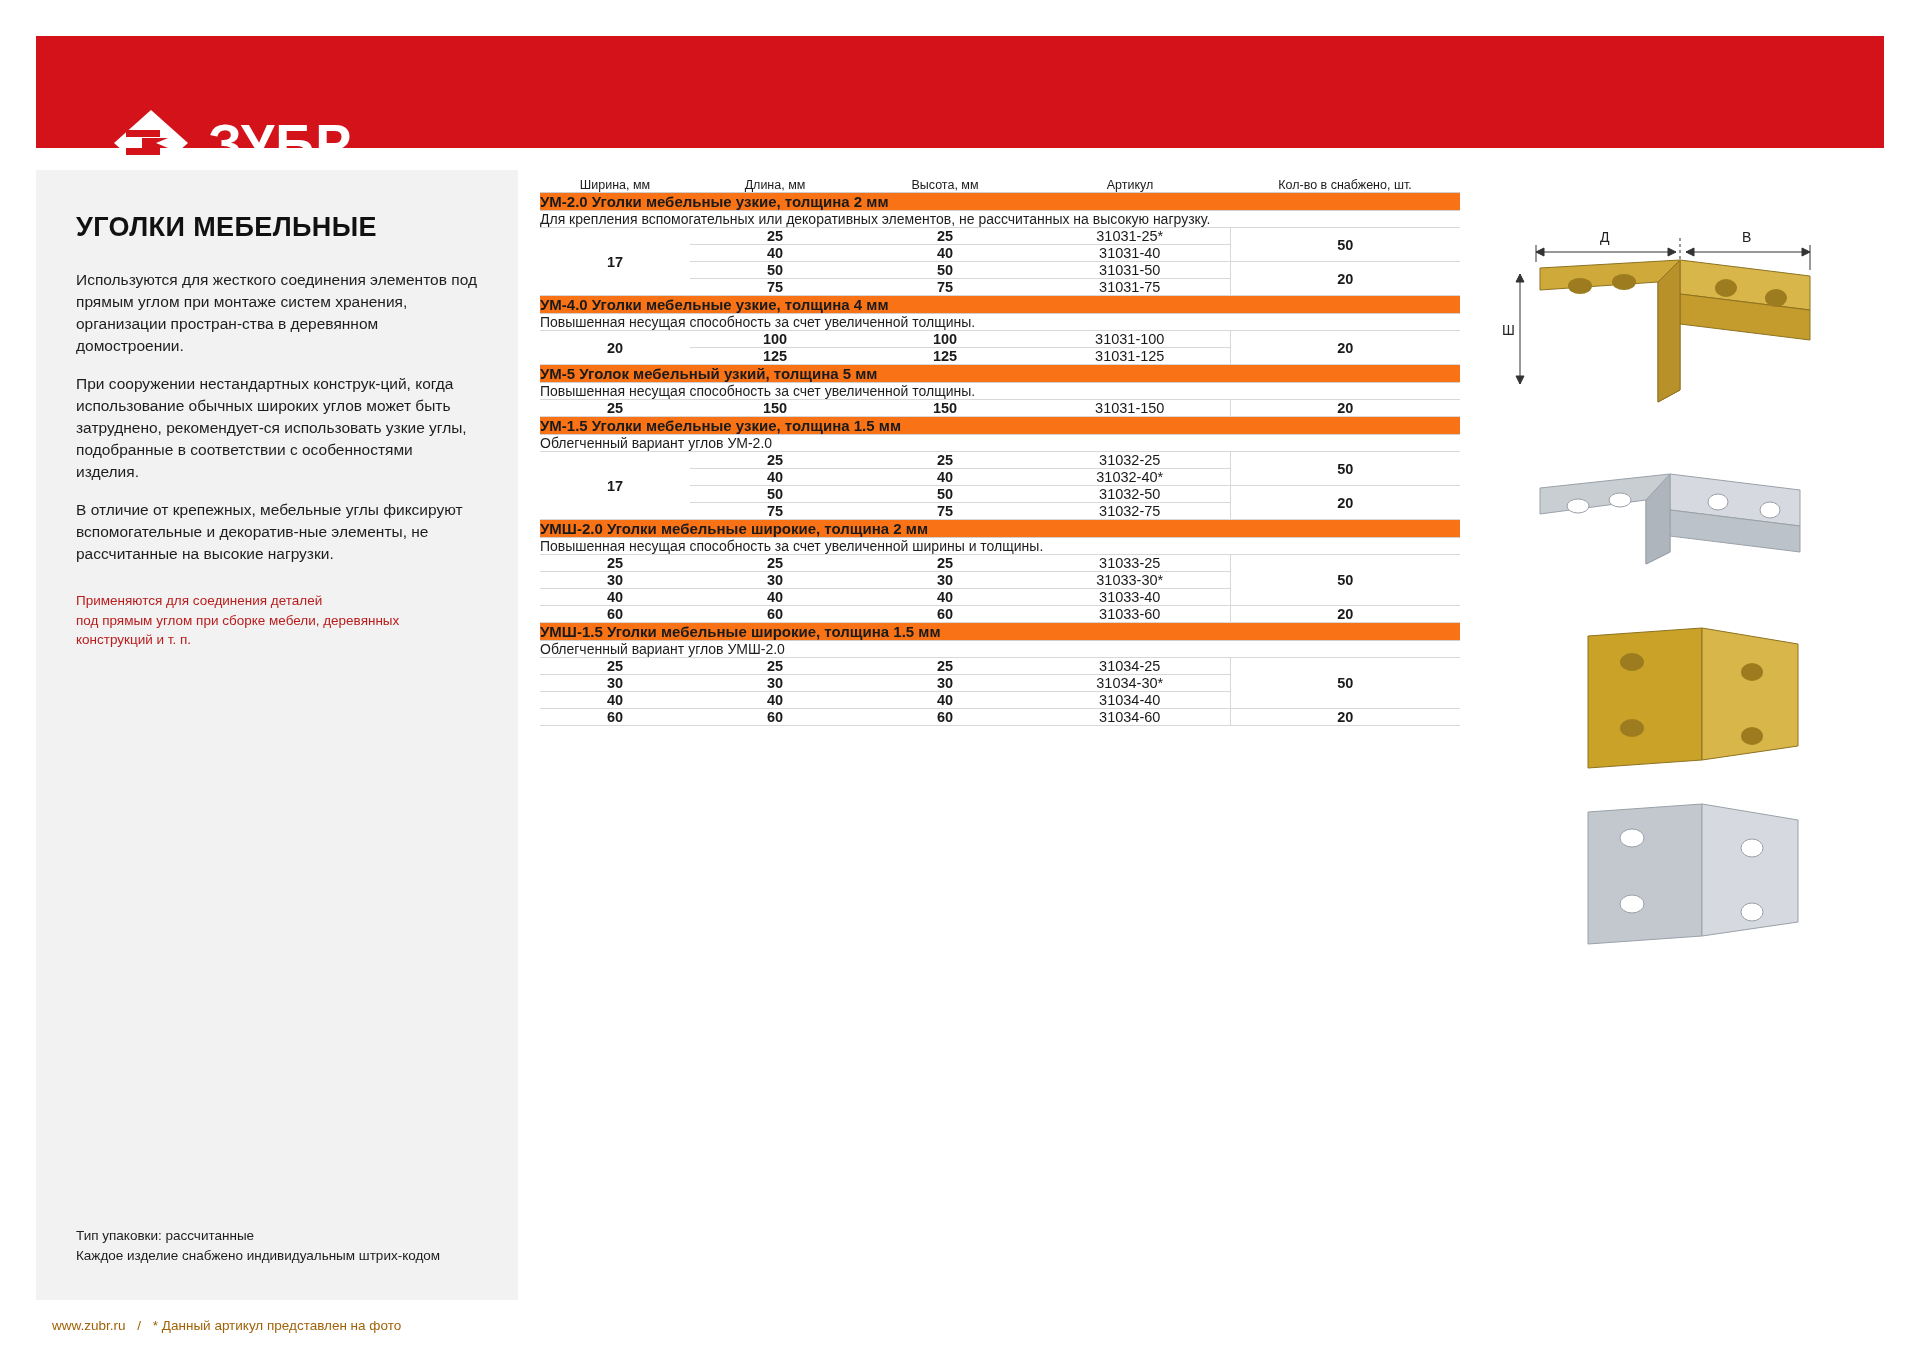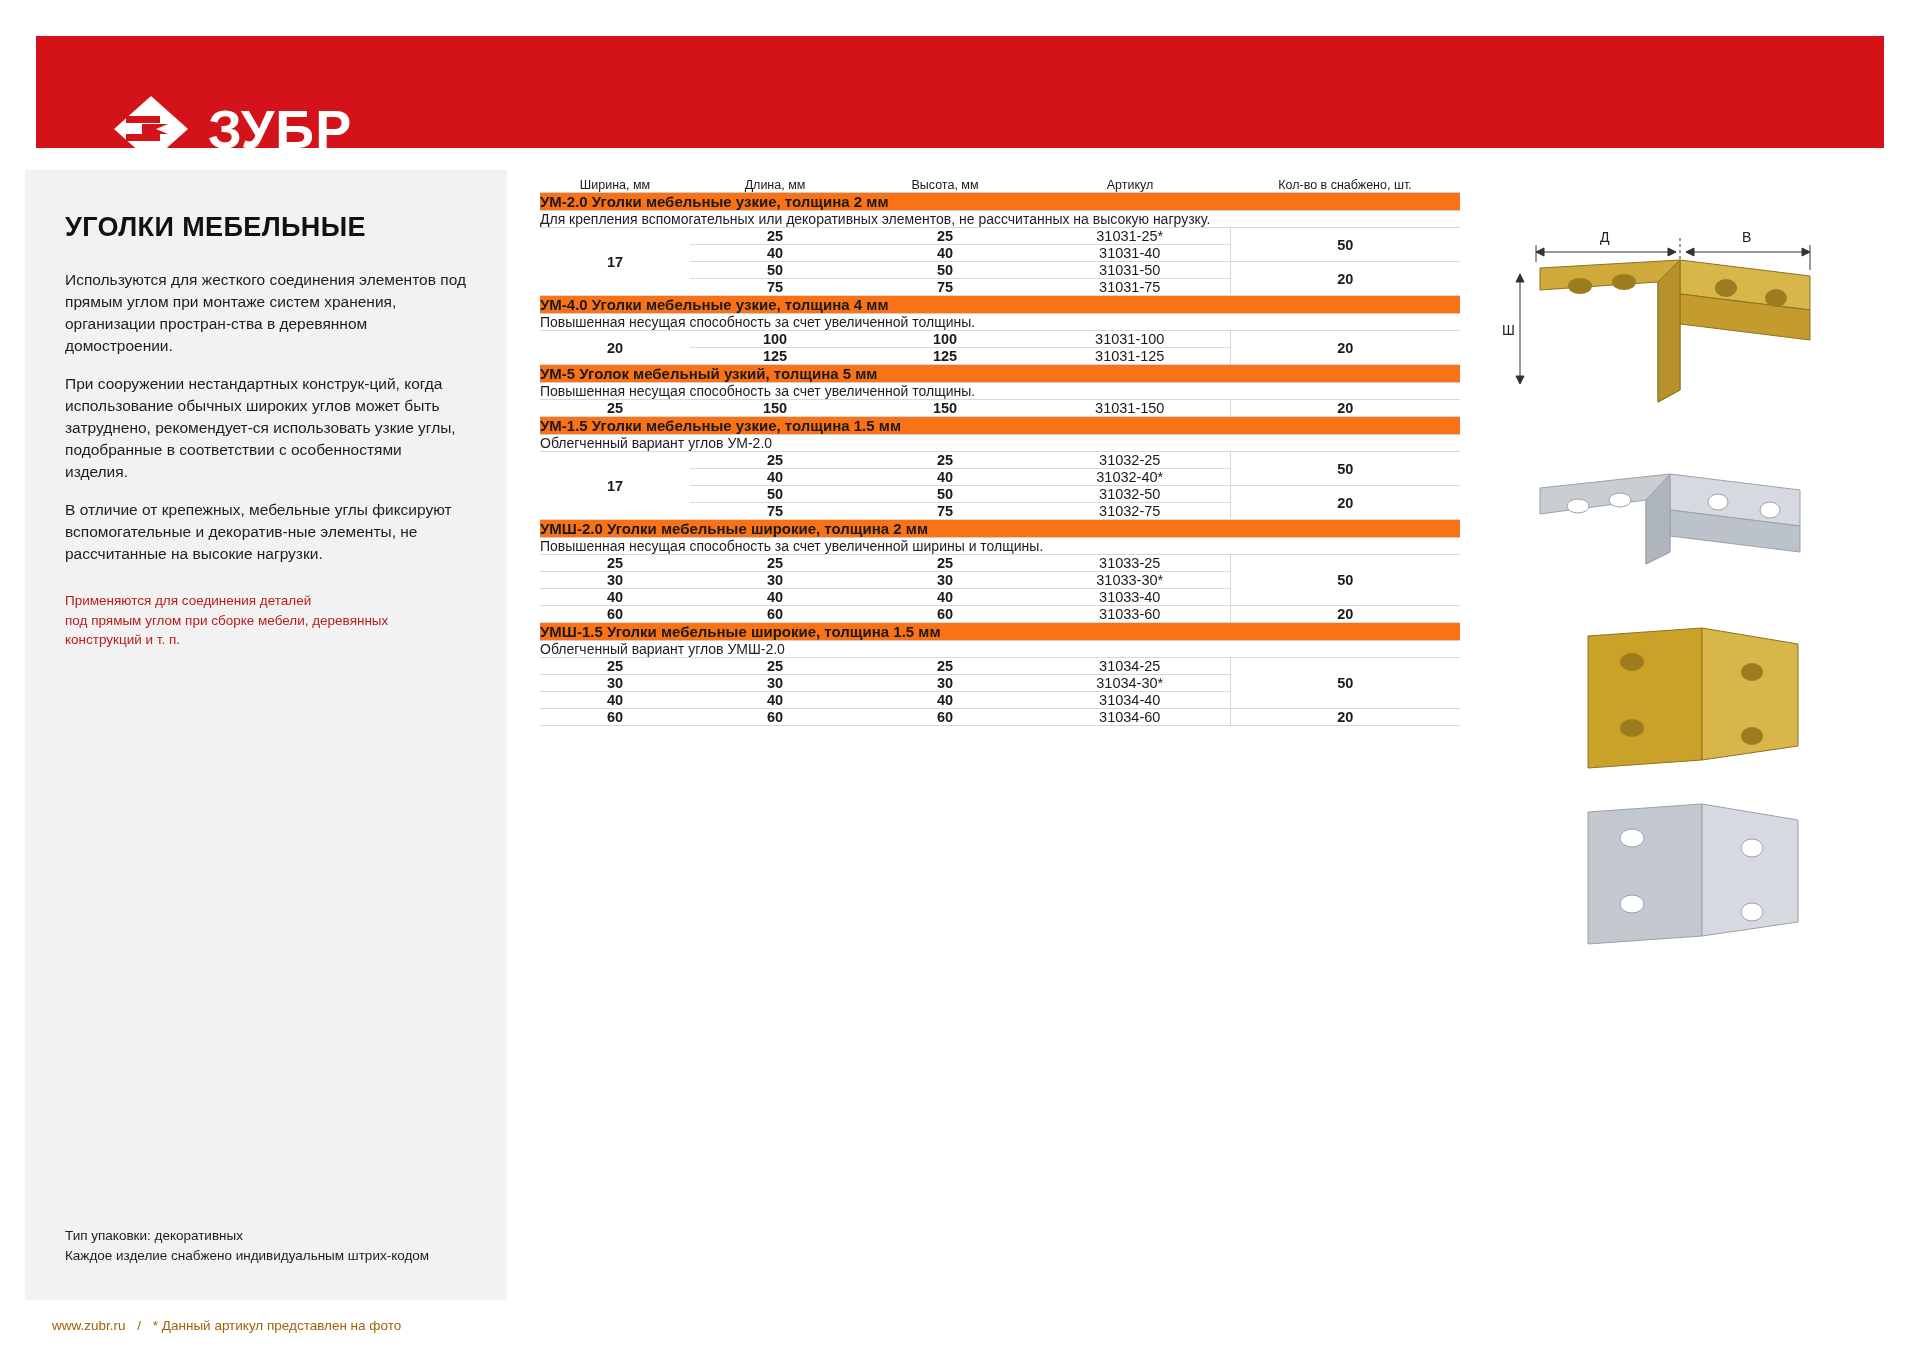--- a/index.html
+++ b/index.html
@@ -24,41 +24,41 @@
 
   
   .header-bar {
     position: absolute;
     left: 36px; top: 36px;
     width: 1848px; height: 112px;
     background: #d3121a;
   }
   .logo-wrap {
     position: absolute;
-    left: 76px; top: 58px;
+    left: 76px; top: 72px;
     display: flex;
     align-items: center;
     gap: 18px;
   }
   .logo-mark {
     width: 78px; height: 70px;
     position: relative;
   }
   .logo-text {
     color: #ffffff;
     font-size: 54px;
     font-weight: bold;
     letter-spacing: 1px;
     font-family: "Liberation Sans", sans-serif;
   }
 
   
   .left-col {
     position: absolute;
-    left: 25px; top: 170px;
+    left: 36px; top: 170px;
     width: 482px; height: 1130px;
     background: #f2f2f2;
     padding: 36px 40px 0 40px;
   }
   .left-title {
     font-size: 27px;
     font-weight: bold;
     letter-spacing: .4px;
     margin: 6px 0 26px 0;
     color: #111;
@@ -182,21 +182,21 @@
   <div class="left-col">
     <div class="left-title">УГОЛКИ МЕБЕЛЬНЫЕ</div>
     <p>Используются для жесткого соединения элементов под прямым углом при монтаже систем хранения, организации простран-ства в деревянном домостроении.</p>
     <p>При сооружении нестандартных конструк-ций, когда использование обычных широких углов может быть затруднено, рекомендует-ся использовать узкие углы, подобранные в соответствии с особенностями изделия.</p>
     <p>В отличие от крепежных, мебельные углы фиксируют вспомогательные и декоратив-ные элементы, не рассчитанные на высокие нагрузки.</p>
     <div class="left-note" style="white-space:pre-line;">Применяются для соединения деталей
 под прямым углом при сборке мебели, деревянных
 конструкций и т. п.</div>
 
     <div class="left-bottom">
-      <div>Тип упаковки: декоративных</div>
+      <div>Тип упаковки: рассчитанные</div>
       <div>Каждое изделие снабжено индивидуальным штрих-кодом</div>
     </div>
   </div>
 
   <div class="footer">
     <span>www.zubr.ru</span>
     <span class="sep">/</span>
     <span>* Данный артикул представлен на фото</span>
   </div>
 

